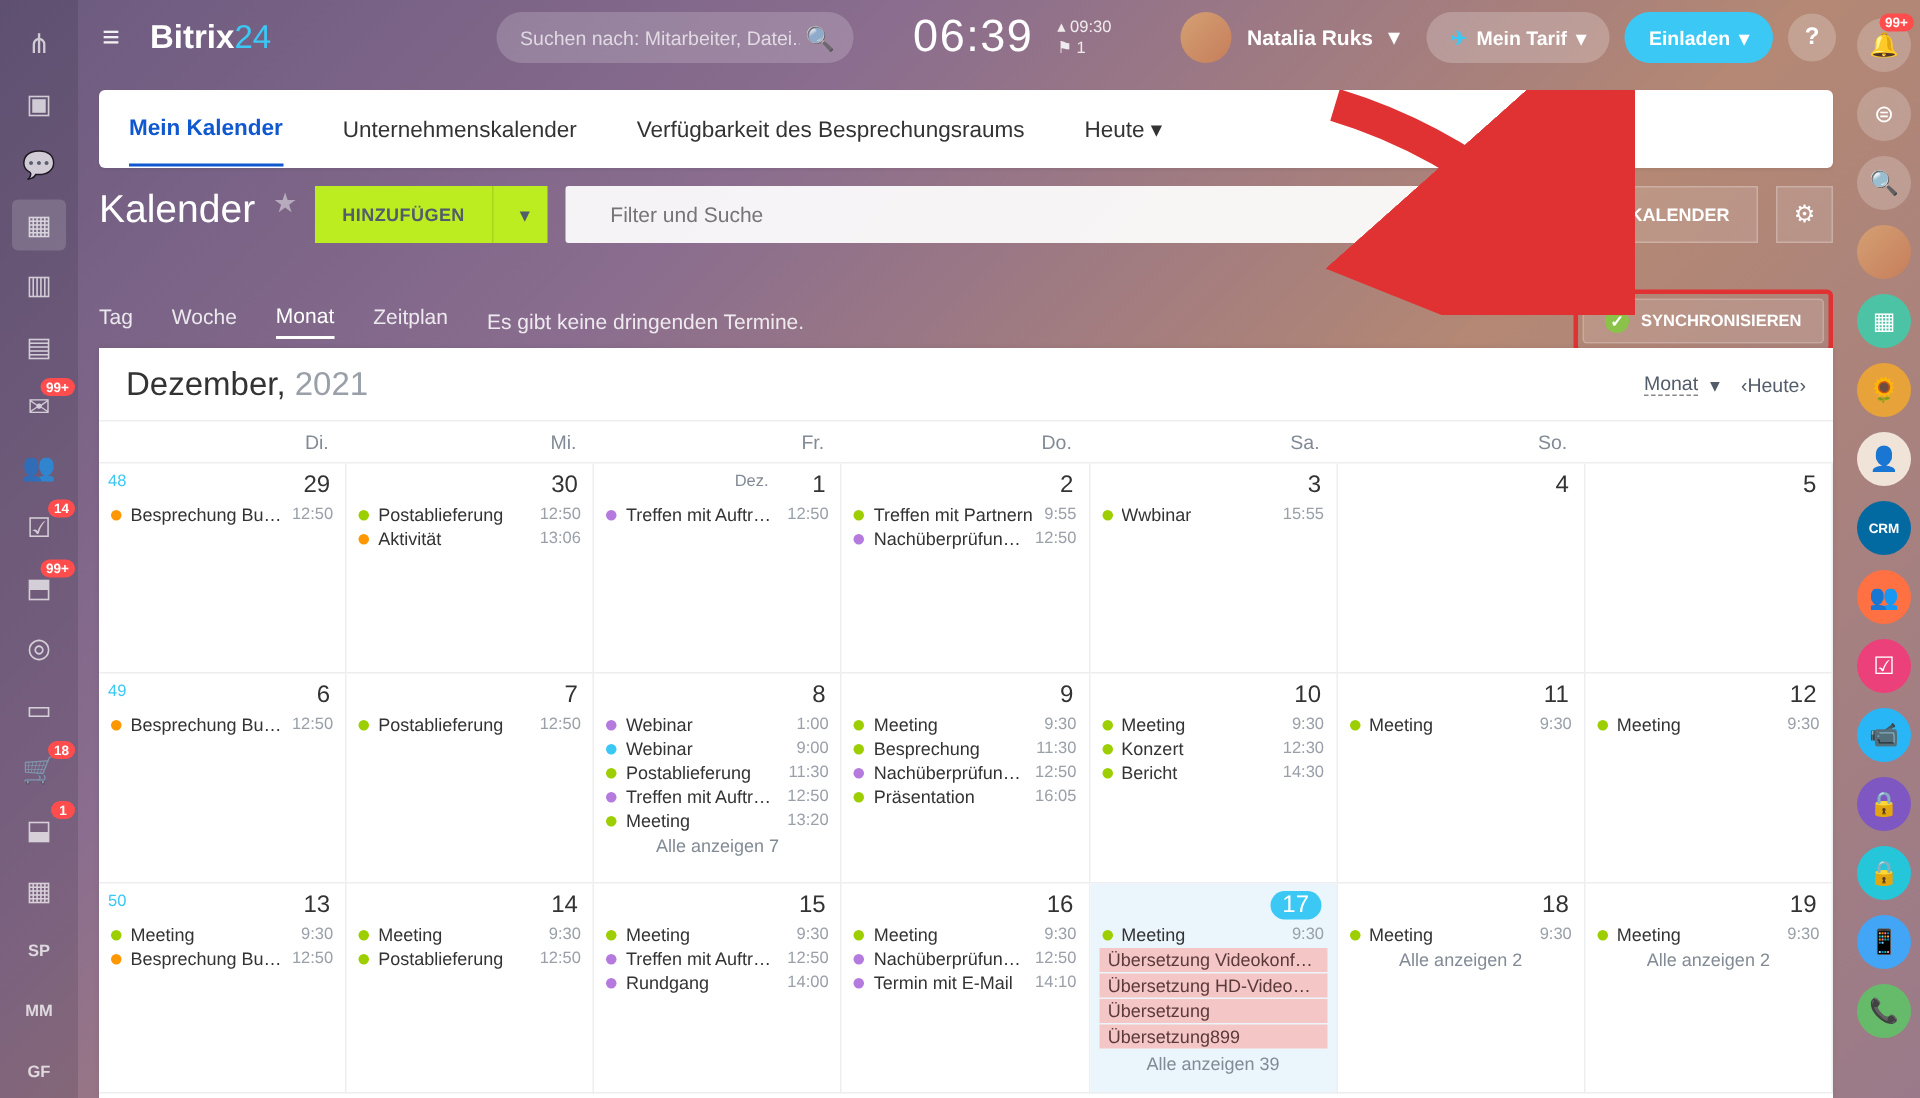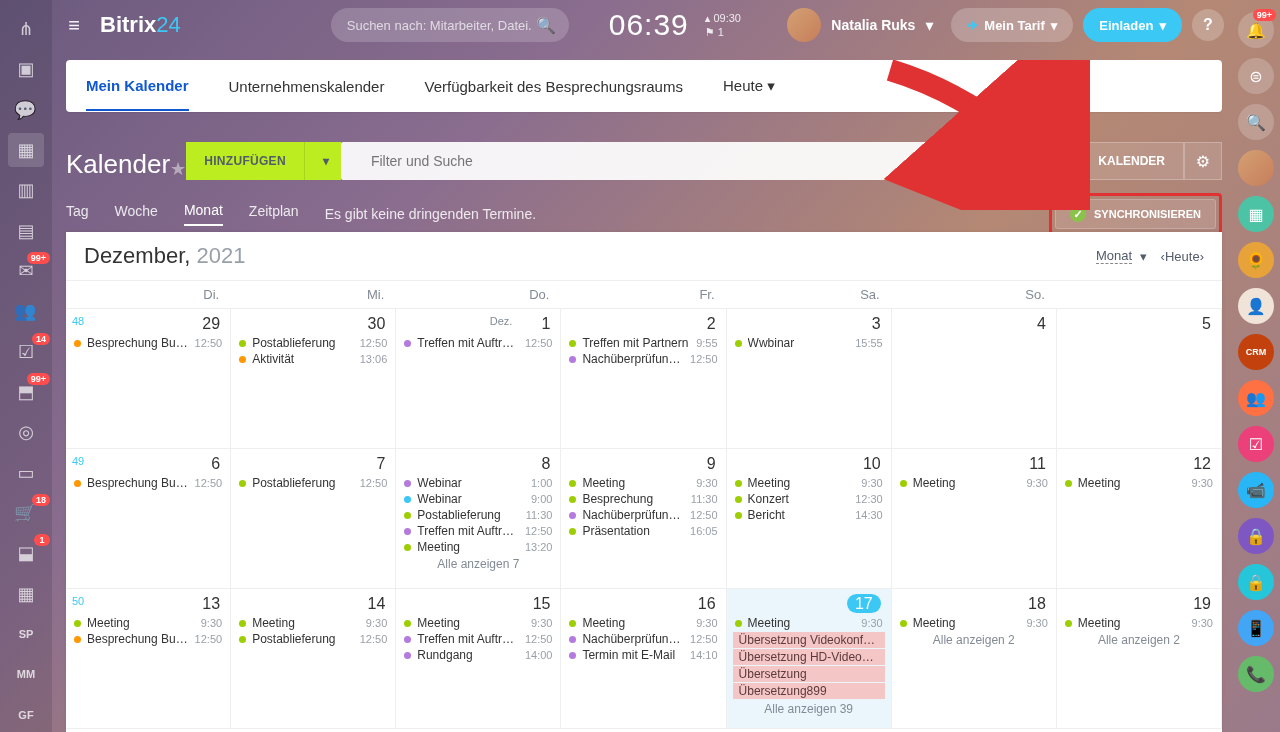--- a/index.html
+++ b/index.html
@@ -26,21 +26,21 @@
 .user{margin-left:auto;display:flex;align-items:center;gap:10px;cursor:pointer}
 .avatar{width:34px;height:34px;border-radius:50%;background:linear-gradient(135deg,#d4a074,#c67e5a)}
 .uname{font-size:14px;font-weight:600}
 .btn{border:none;border-radius:18px;height:34px;padding:0 16px;font-size:13px;font-weight:600;cursor:pointer;display:flex;align-items:center;gap:6px}
 .btn-tarif{background:rgba(255,255,255,.22);color:#fff;margin-left:18px}
 .btn-invite{background:#3bc8f5;color:#fff;margin-left:10px}
 .helpbtn{width:32px;height:32px;border-radius:50%;background:rgba(255,255,255,.22);color:#fff;display:flex;align-items:center;justify-content:center;margin-left:10px;font-weight:700;cursor:pointer}
 .tabs{position:absolute;left:66px;top:60px;right:58px;height:52px;background:#fff;border-radius:4px;display:flex;align-items:center;padding:0 20px;gap:40px;font-size:15px;color:#333;box-shadow:0 1px 2px rgba(0,0,0,.06)}
 .tabs .tab{cursor:pointer;padding:15px 0}
 .tabs .tab.active{color:#1058d0;border-bottom:2px solid #1058d0;font-weight:600}
-.header2{position:absolute;left:66px;top:124px;right:58px;height:56px;display:flex;align-items:flex-end;gap:0}
+.header2{position:absolute;left:66px;top:124px;right:58px;height:56px;display:flex;align-items:flex-start;gap:12px}
 .header2 h1{color:#fff;font-size:26px;font-weight:400}
 .star{color:rgba(255,255,255,.45);font-size:18px}
 .addbtn{display:flex}
 .addbtn button{height:38px;border:none;background:#bbed21;color:#525c6b;font-weight:700;font-size:12px;padding:0 18px;cursor:pointer;letter-spacing:.3px}
 .addbtn .dd{width:32px;border-left:1px solid rgba(0,0,0,.1)}
 .filterinput{flex:1;height:38px;border:none;background:rgba(255,255,255,.92);border-radius:2px;padding:0 30px;font-size:14px}
 .kalbtn{height:38px;padding:0 18px;background:rgba(255,255,255,.12);border:1px solid rgba(255,255,255,.25);color:#fff;font-size:12px;font-weight:700;cursor:pointer}
 .gearbtn{width:38px;height:38px;background:rgba(255,255,255,.12);border:1px solid rgba(255,255,255,.25);color:#fff;cursor:pointer;display:flex;align-items:center;justify-content:center}
 .viewbar{position:absolute;left:66px;top:196px;right:58px;height:36px;display:flex;align-items:center;gap:26px;color:rgba(255,255,255,.85);font-size:14px}
 .viewbar .v{cursor:pointer;padding-bottom:6px}
@@ -98,21 +98,21 @@
     <div class="rail-item txt">GF</div>
   </div>
 <div class="right-rail">
     <div class="rdot" style="background: rgba(255, 255, 255, 0.2);">🔔<span class="rbadge">99+</span></div>
     <div class="rdot" style="background: rgba(255, 255, 255, 0.2);">⊜</div>
     <div class="rdot" style="background: rgba(255, 255, 255, 0.2);">🔍</div>
     <div class="rdot" style="background: linear-gradient(135deg, rgb(212, 160, 116), rgb(198, 126, 90));"></div>
     <div class="rdot" style="background: rgb(76, 195, 165);">▦</div>
     <div class="rdot" style="background: rgb(232, 162, 58);">🌻</div>
     <div class="rdot" style="background: rgb(240, 228, 216);">👤</div>
-    <div class="rdot" style="background: #c2410c; font-size: 9px; font-weight: 700;">CRM</div>
+    <div class="rdot" style="background: #0369a1; font-size: 9px; font-weight: 700;">CRM</div>
     <div class="rdot" style="background: rgb(255, 112, 67);">👥</div>
     <div class="rdot" style="background: rgb(236, 64, 122);">☑</div>
     <div class="rdot" style="background: rgb(41, 182, 246);">📹</div>
     <div class="rdot" style="background: rgb(126, 87, 194);">🔒</div>
     <div class="rdot" style="background: rgb(38, 198, 218);">🔒</div>
     <div class="rdot" style="background: rgb(66, 165, 245);">📱</div>
     <div class="rdot" style="background: rgb(102, 187, 106);">📞</div>
   </div>
 
 <div class="topbar">
@@ -184,22 +184,22 @@
     <span class="sp"></span>
     <span class="ctrl"><span class="underline">Monat</span> ▾</span>
     <span style="width:14px"></span>
     <span class="ctrl">‹</span>
     <span class="ctrl">Heute</span>
     <span class="ctrl">›</span>
   </div>
   <div class="wkdays">
       <div>Di.</div>
       <div>Mi.</div>
+      <div>Fr.</div>
       <div>Do.</div>
-      <div>Fr.</div>
       <div>Sa.</div>
       <div>So.</div>
     </div>
   <div class="grid">
       <div class="cell">
         <div class="wk">48</div>
         <div class="dnum"><span>29</span></div>
         <div class="ev">
           <span class="d" style="background:#ff9800"></span>
           <span class="t">Besprechung Buchh...</span>

